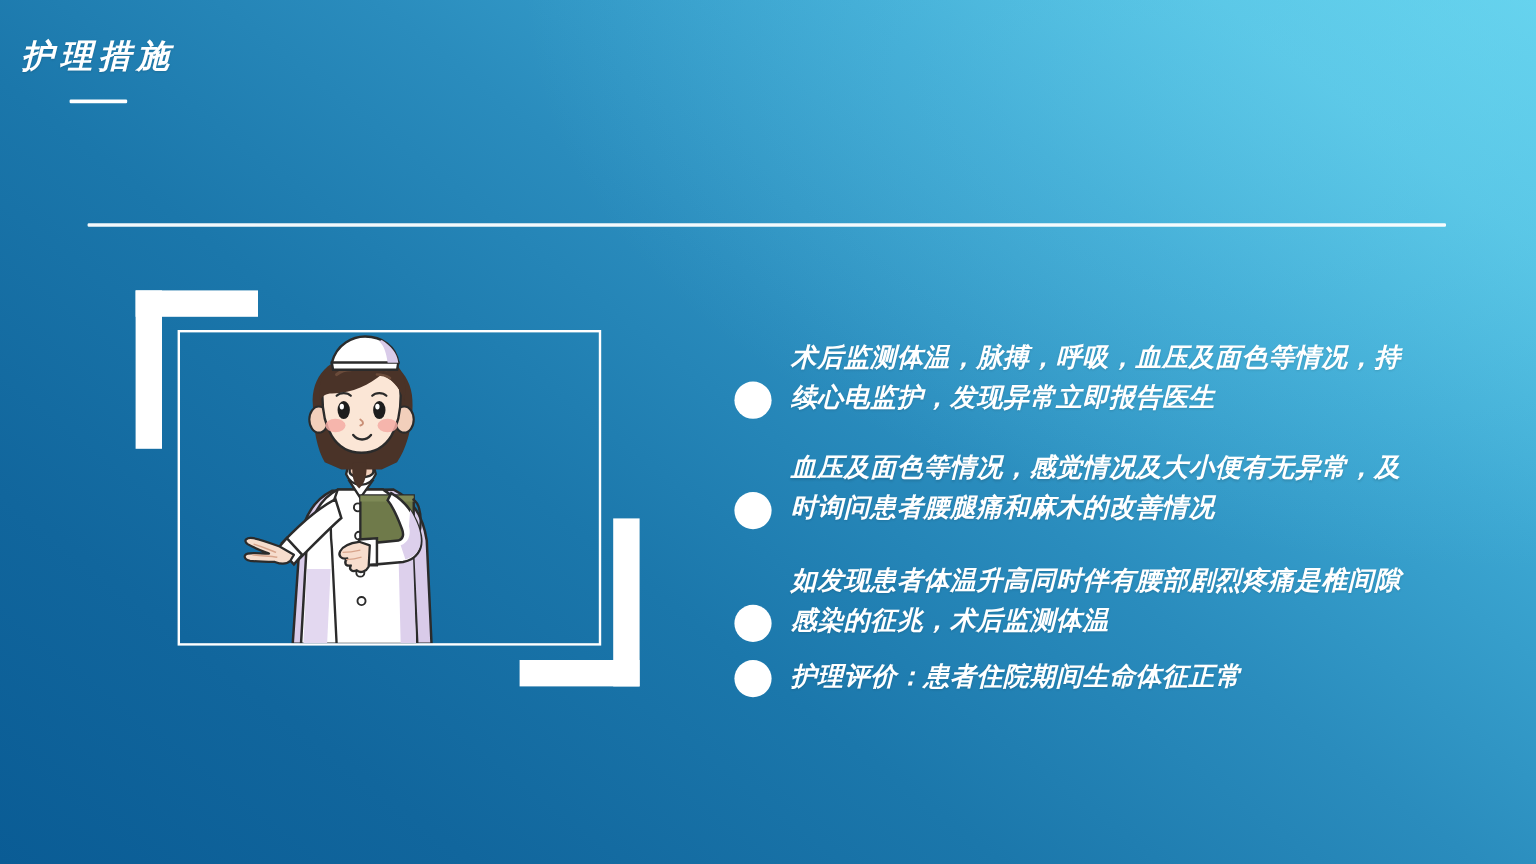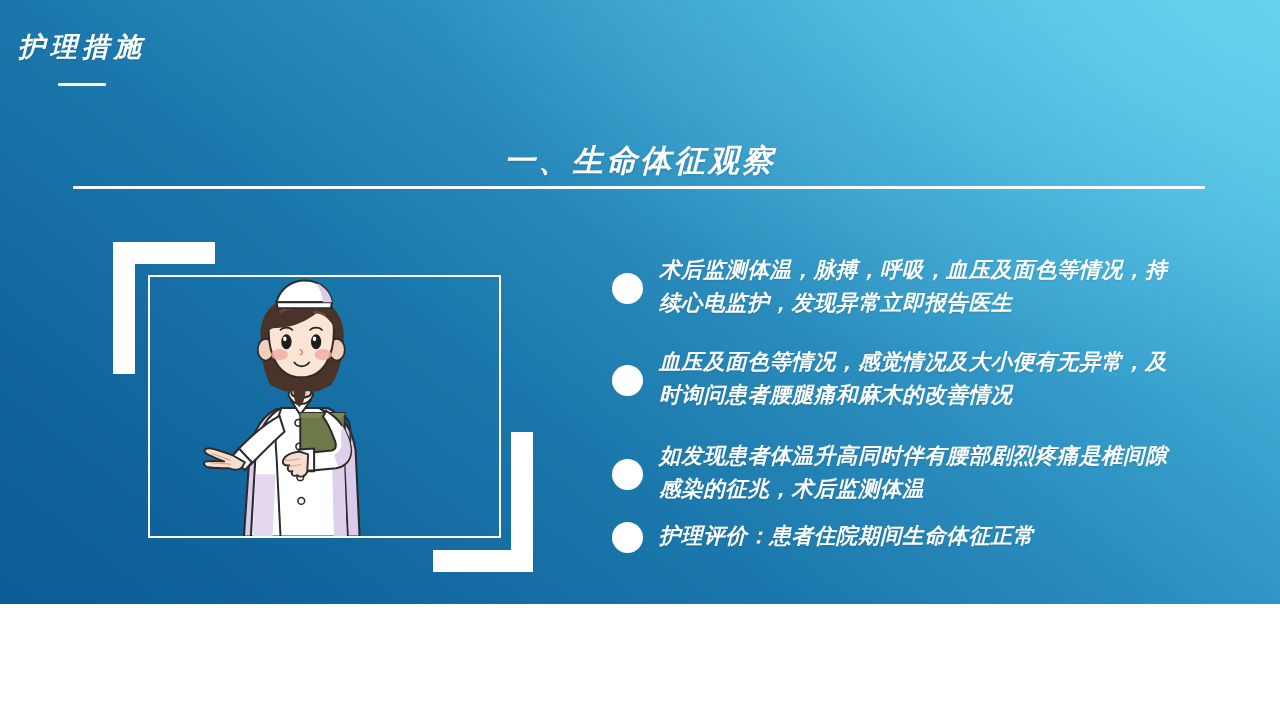--- a/index.html
+++ b/index.html
@@ -2,21 +2,21 @@
 <html lang="zh"><head>
 <meta charset="utf-8">
 <title>护理措施</title>
 <style>
   * { margin:0; padding:0; box-sizing:border-box; }
   html, body {
     width:1280px; height:720px; overflow:hidden;
     font-family:"Liberation Sans","DejaVu Sans",sans-serif;
   }
   #slide {
-    position:relative; width:1280px; height:604px;
+    position:relative; width:1280px; height:720px;
     background:
       linear-gradient(38deg,
         #0a5c95 0%,
         #11669d 18%,
         #1b77ab 38%,
         #2a8cbd 56%,
         #3ca7d2 74%,
         #4fbfe1 88%,
         #57cbe8 100%);
     overflow:hidden;
@@ -72,21 +72,21 @@
   }
   .photo-frame {
     position:absolute; left:35px; top:33px; width:353px; height:263px;
     border:2px solid #ffffff;
     overflow:hidden;
   }
   .nurse-art { position:absolute; left:0; top:0; width:100%; height:100%; }
 
   
   .bullets { position:absolute; left:612px; top:240px; width:600px; }
-  .bullet-row { position:absolute; left:0; display:flex; align-items:center; }
+  .bullet-row { position:absolute; left:0; display:flex; align-items:flex-end;margin-top:28px; }
   .dot {
     flex:0 0 auto; width:31px; height:31px; border-radius:50%;
     background:#ffffff; margin-right:16px;
   }
   .btext {
     color:#ffffff; font-size:21.5px; font-style:italic; font-weight:600;
     line-height:1.55; letter-spacing:.6px; width:510px;
     text-shadow:0 1px 2px rgba(0,0,0,.13);
   }
   #row0 { top:14px; }
@@ -98,21 +98,20 @@
 </style>
 </head>
 <body>
 
 <div id="slide">
   <div id="content">
 
     <div class="kicker">护理措施</div>
     <div class="kicker-rule"></div>
 
-    <div class="section-title">一、生命体征观察</div>
     <div class="title-rule"></div>
 
     <div class="img-block">
       <div class="corner corner-tl"></div>
       <div class="corner corner-br"></div>
 
       <div class="photo-frame">
         <svg class="nurse-art" viewBox="0 0 353 263" preserveAspectRatio="xMidYMid slice">
           <defs>
             <clipPath id="fclip">

